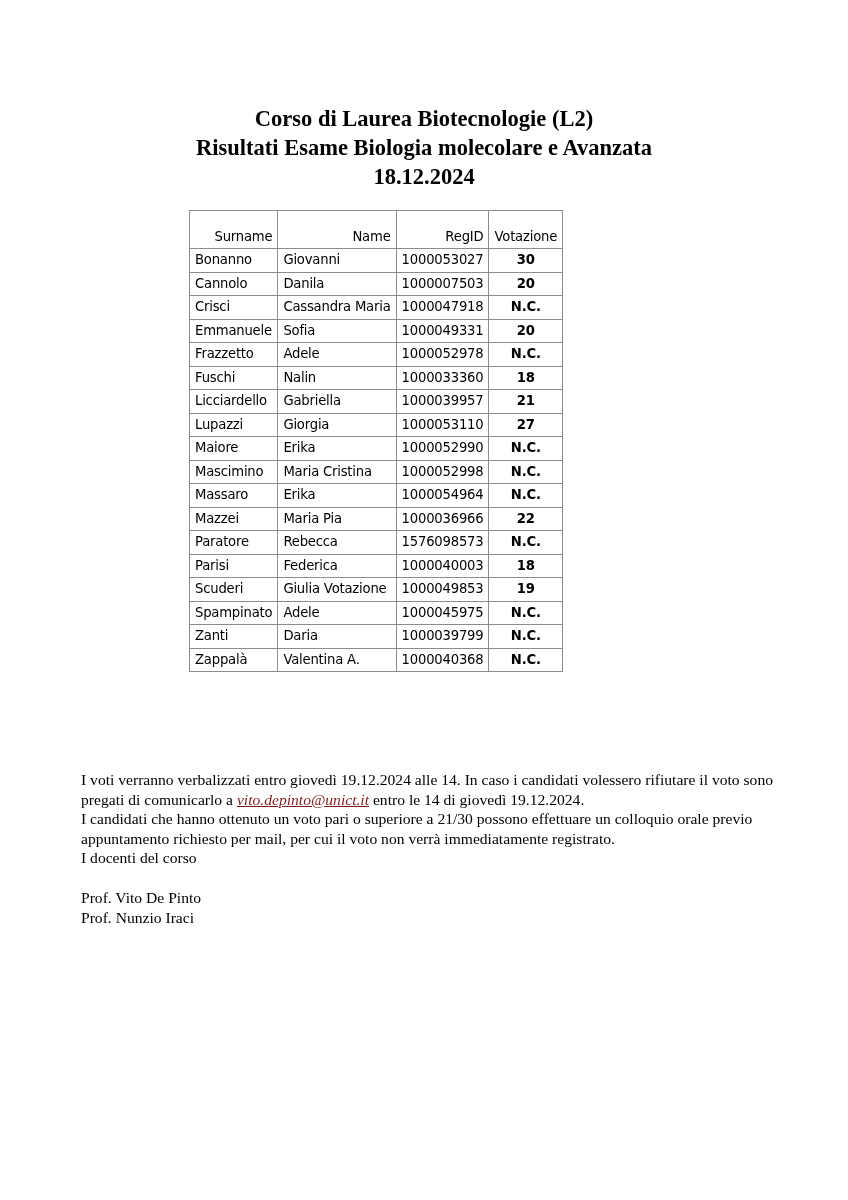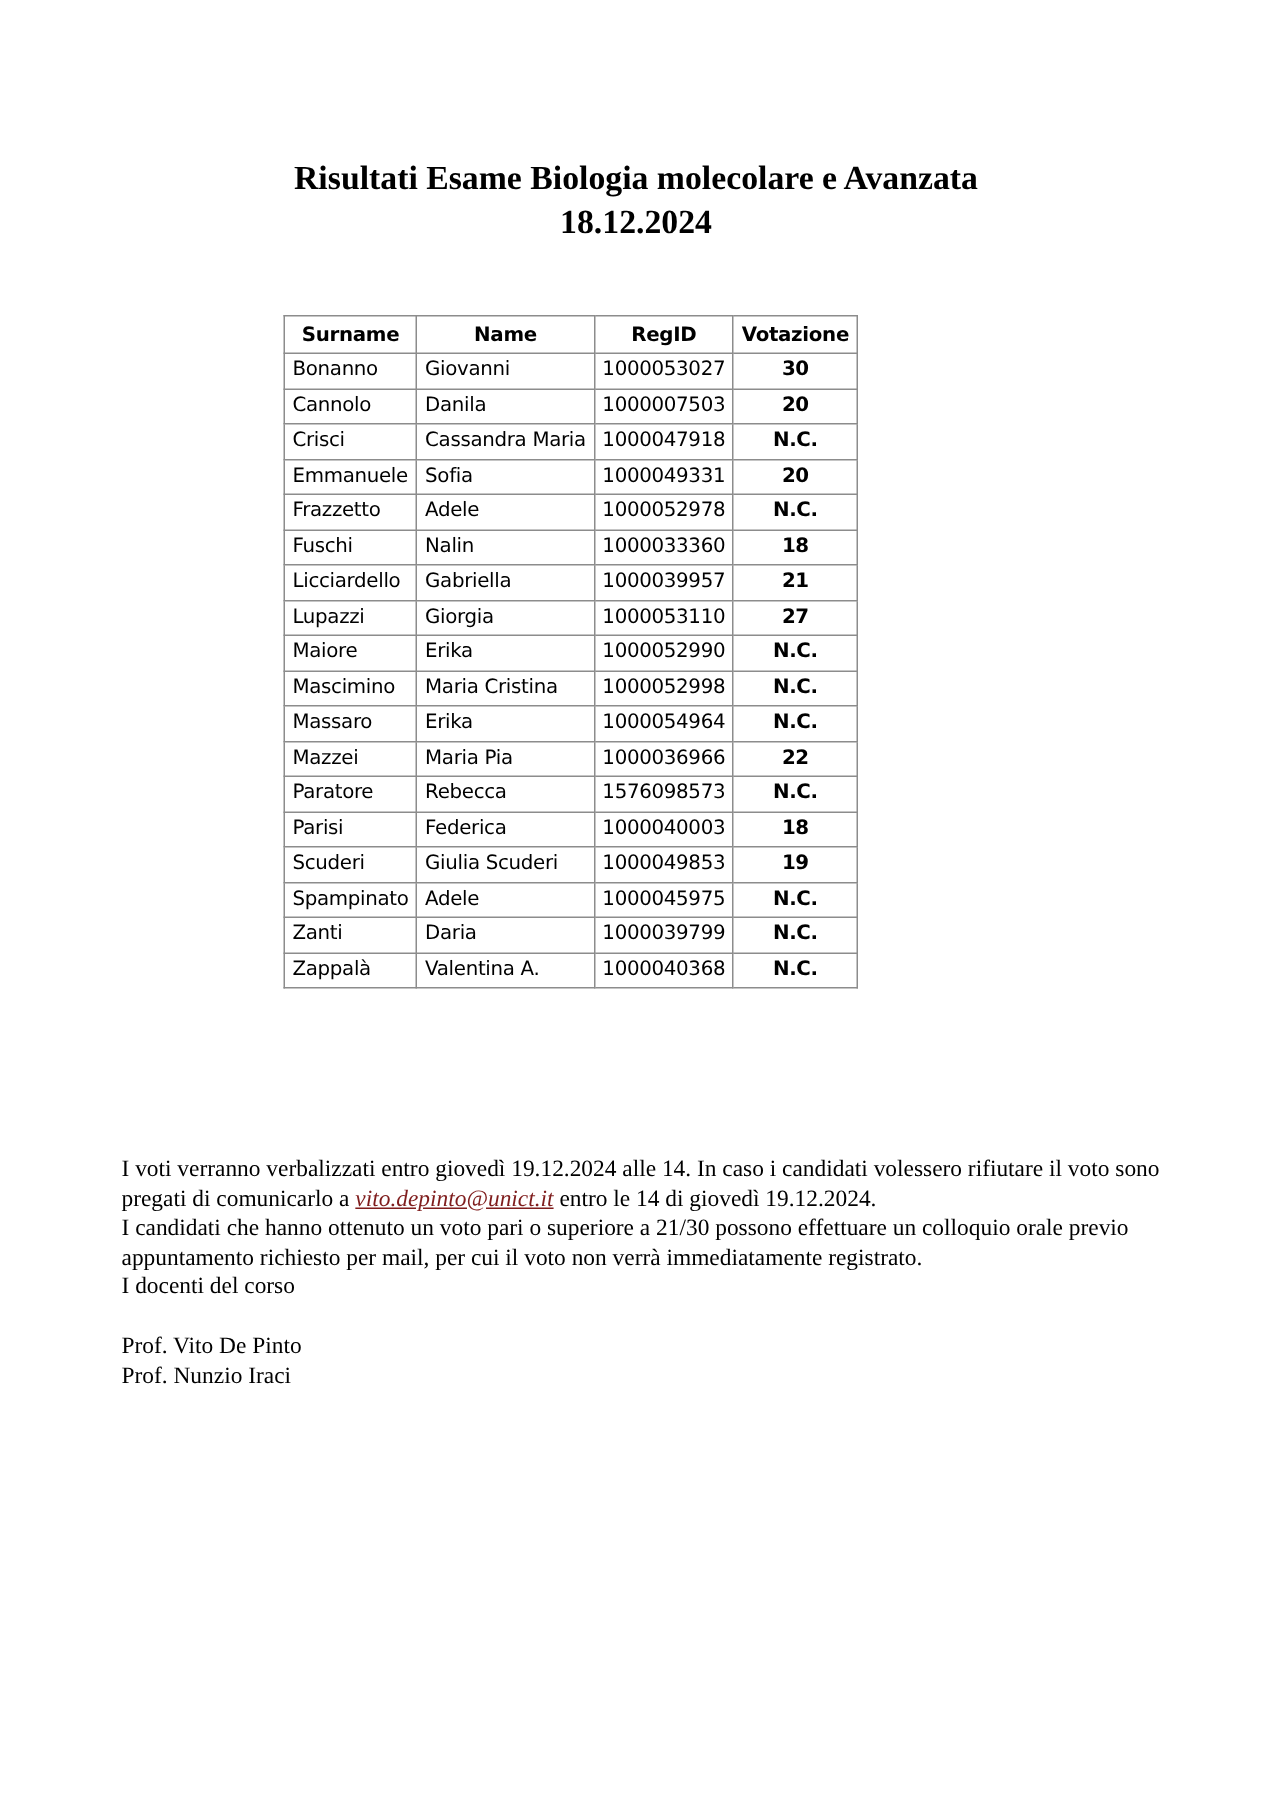--- a/index.html
+++ b/index.html
@@ -37,24 +37,24 @@
       letter-spacing: -0.2px;
     }
     table.results th, table.results td {
       border: 1px solid #8c8c8c;
       height: 22.5px;
       padding: 0 5px;
       white-space: nowrap;
       line-height: 22px;
     }
     table.results th {
-      font-weight: bold;
-      text-align: center;
+      font-weight: normal;
+      text-align: right;
       height: 23px;
-      padding-top: 1px;
+      padding-top: 14px;
     }
     col.c-surname { width: 83px; }
     col.c-name { width: 116px; }
     col.c-regid { width: 86px; }
     col.c-vote { width: 70px; }
     td.regid { text-align: left; }
     td.vote { text-align: center; font-weight: bold; }
 
     .notes {
       position: absolute;
@@ -78,20 +78,21 @@
       font-family: "Liberation Serif", serif;
       font-size: 15.6px;
       line-height: 19.6px;
     }
     .signatures p { margin: 0; }
   </style>
 </head>
 <body>
 
 <div class="title-block">
+  <span class="title-line">Corso di Laurea Biotecnologie (L2)</span>
   <span class="title-line">Risultati Esame Biologia molecolare e Avanzata</span>
   <span class="title-line">18.12.2024</span>
 </div>
 
 <table class="results">
   <colgroup>
     <col class="c-surname">
       <col class="c-name">
       <col class="c-regid">
       <col class="c-vote">
@@ -184,21 +185,21 @@
         <td class="vote">N.C.</td>
       </tr>
       <tr>
         <td>Parisi</td>
         <td>Federica</td>
         <td class="regid">1000040003</td>
         <td class="vote">18</td>
       </tr>
       <tr>
         <td>Scuderi</td>
-        <td>Giulia Scuderi</td>
+        <td>Giulia Votazione</td>
         <td class="regid">1000049853</td>
         <td class="vote">19</td>
       </tr>
       <tr>
         <td>Spampinato</td>
         <td>Adele</td>
         <td class="regid">1000045975</td>
         <td class="vote">N.C.</td>
       </tr>
       <tr>

